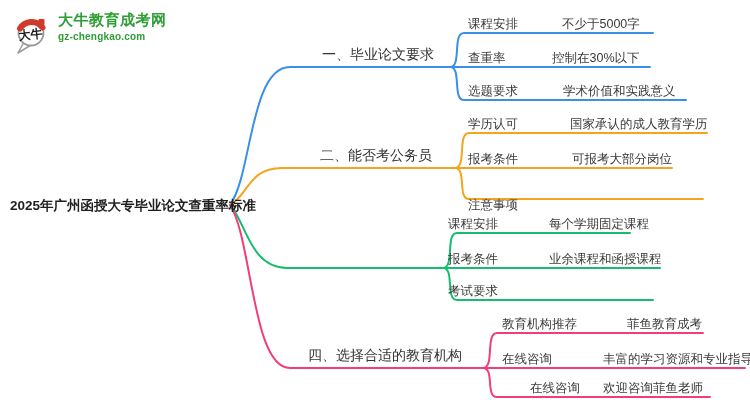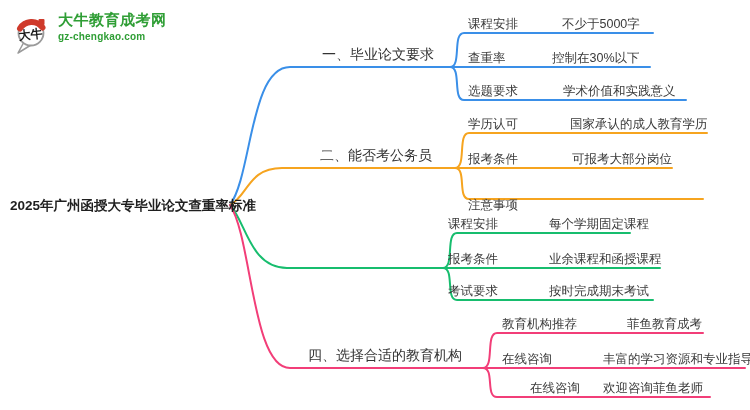--- a/index.html
+++ b/index.html
@@ -78,21 +78,20 @@
   <div class="abs item-value" style="left:570px;top:116px">国家承认的成人教育学历</div>
   <div class="abs item-key" style="left:468px;top:151px">报考条件</div>
   <div class="abs item-value" style="left:572px;top:151px">可报考大部分岗位</div>
   <div class="abs item-key" style="left:468px;top:197px">注意事项</div>
 
   <div class="abs item-key" style="left:448px;top:216px">课程安排</div>
   <div class="abs item-value" style="left:549px;top:216px">每个学期固定课程</div>
   <div class="abs item-key" style="left:448px;top:251px">报考条件</div>
   <div class="abs item-value" style="left:549px;top:251px">业余课程和函授课程</div>
   <div class="abs item-key" style="left:448px;top:283px">考试要求</div>
-  <div class="abs item-value" style="left:549px;top:283px">按时完成期末考试</div>
 
   <div class="abs item-value" style="left:627px;top:316px">菲鱼教育成考</div>
   <div class="abs item-key" style="left:502px;top:316px">教育机构推荐</div>
   <div class="abs item-key" style="left:502px;top:351px">在线咨询</div>
   <div class="abs item-value" style="left:603px;top:351px">丰富的学习资源和专业指导</div>
   <div class="abs item-key" style="left:530px;top:380px">在线咨询</div>
   <div class="abs item-value" style="left:603px;top:380px">欢迎咨询菲鱼老师</div>
 
 </div>
 

